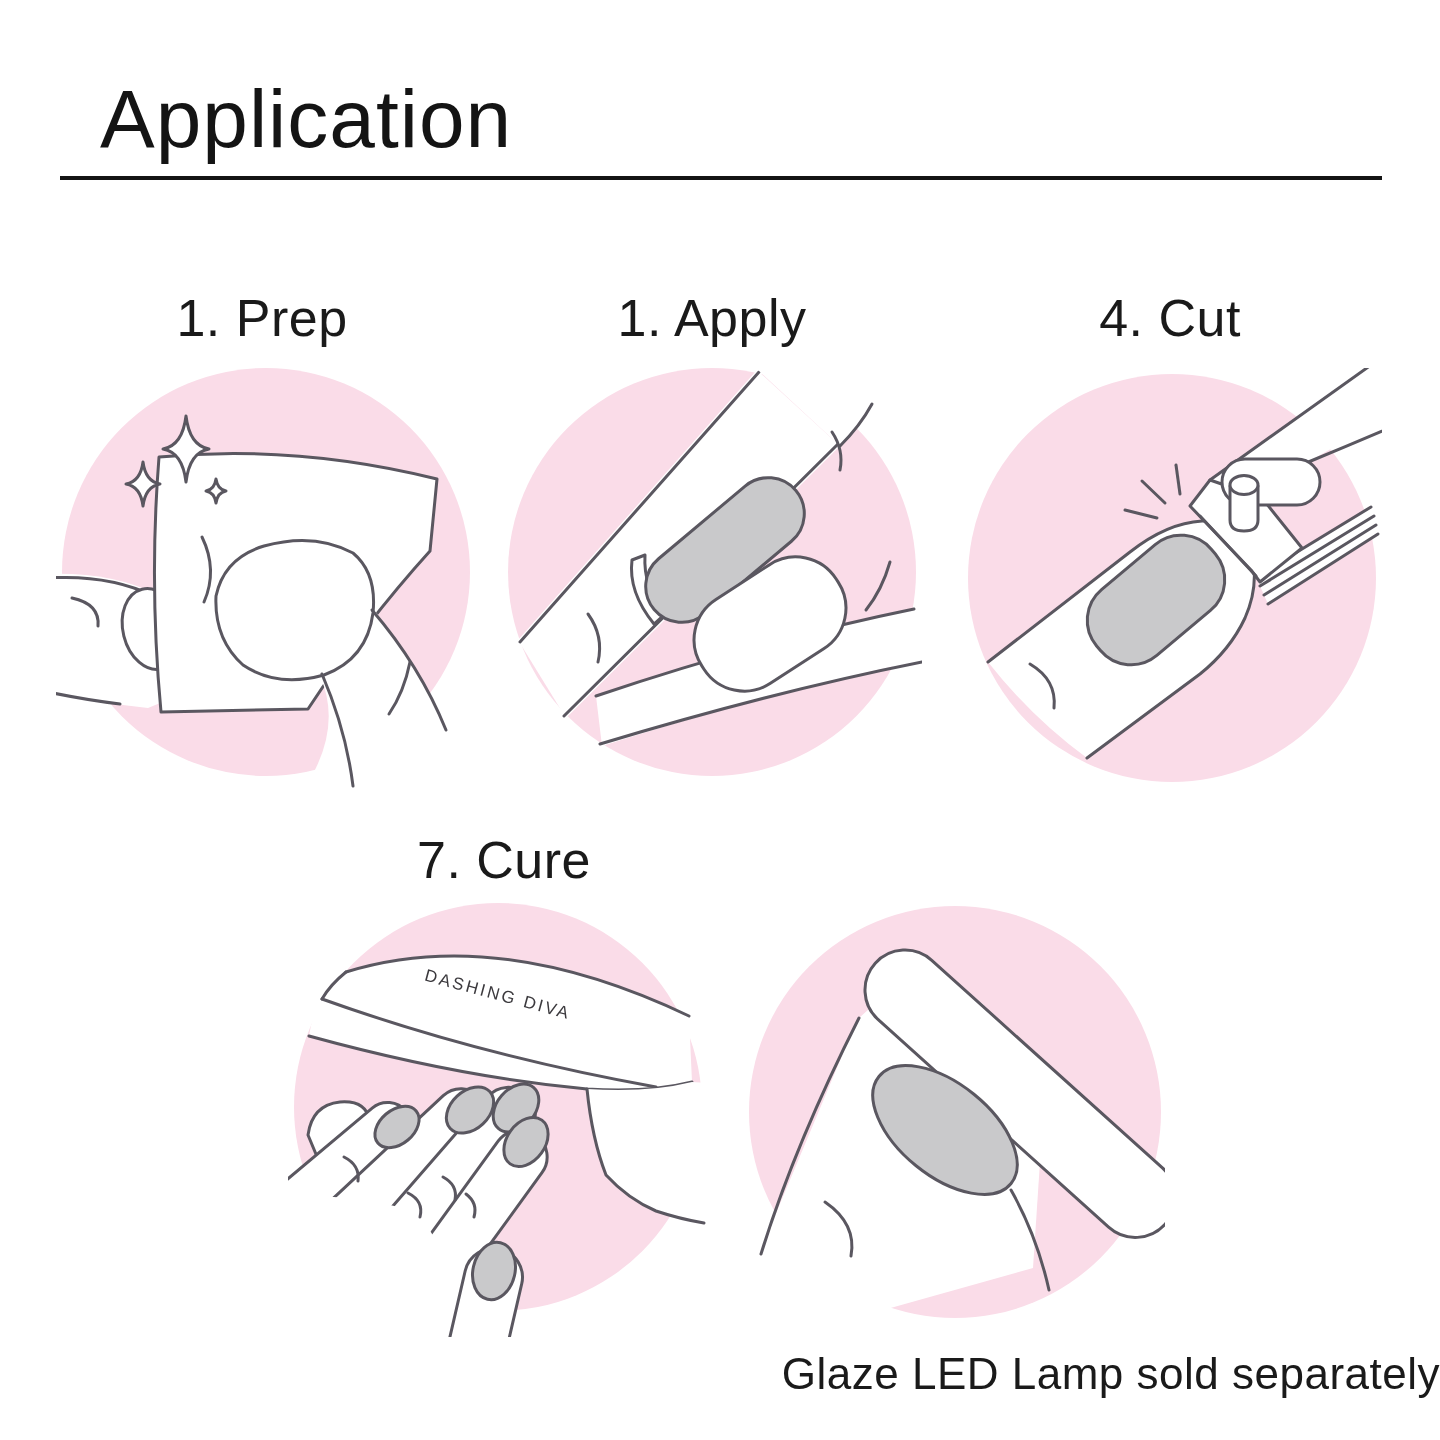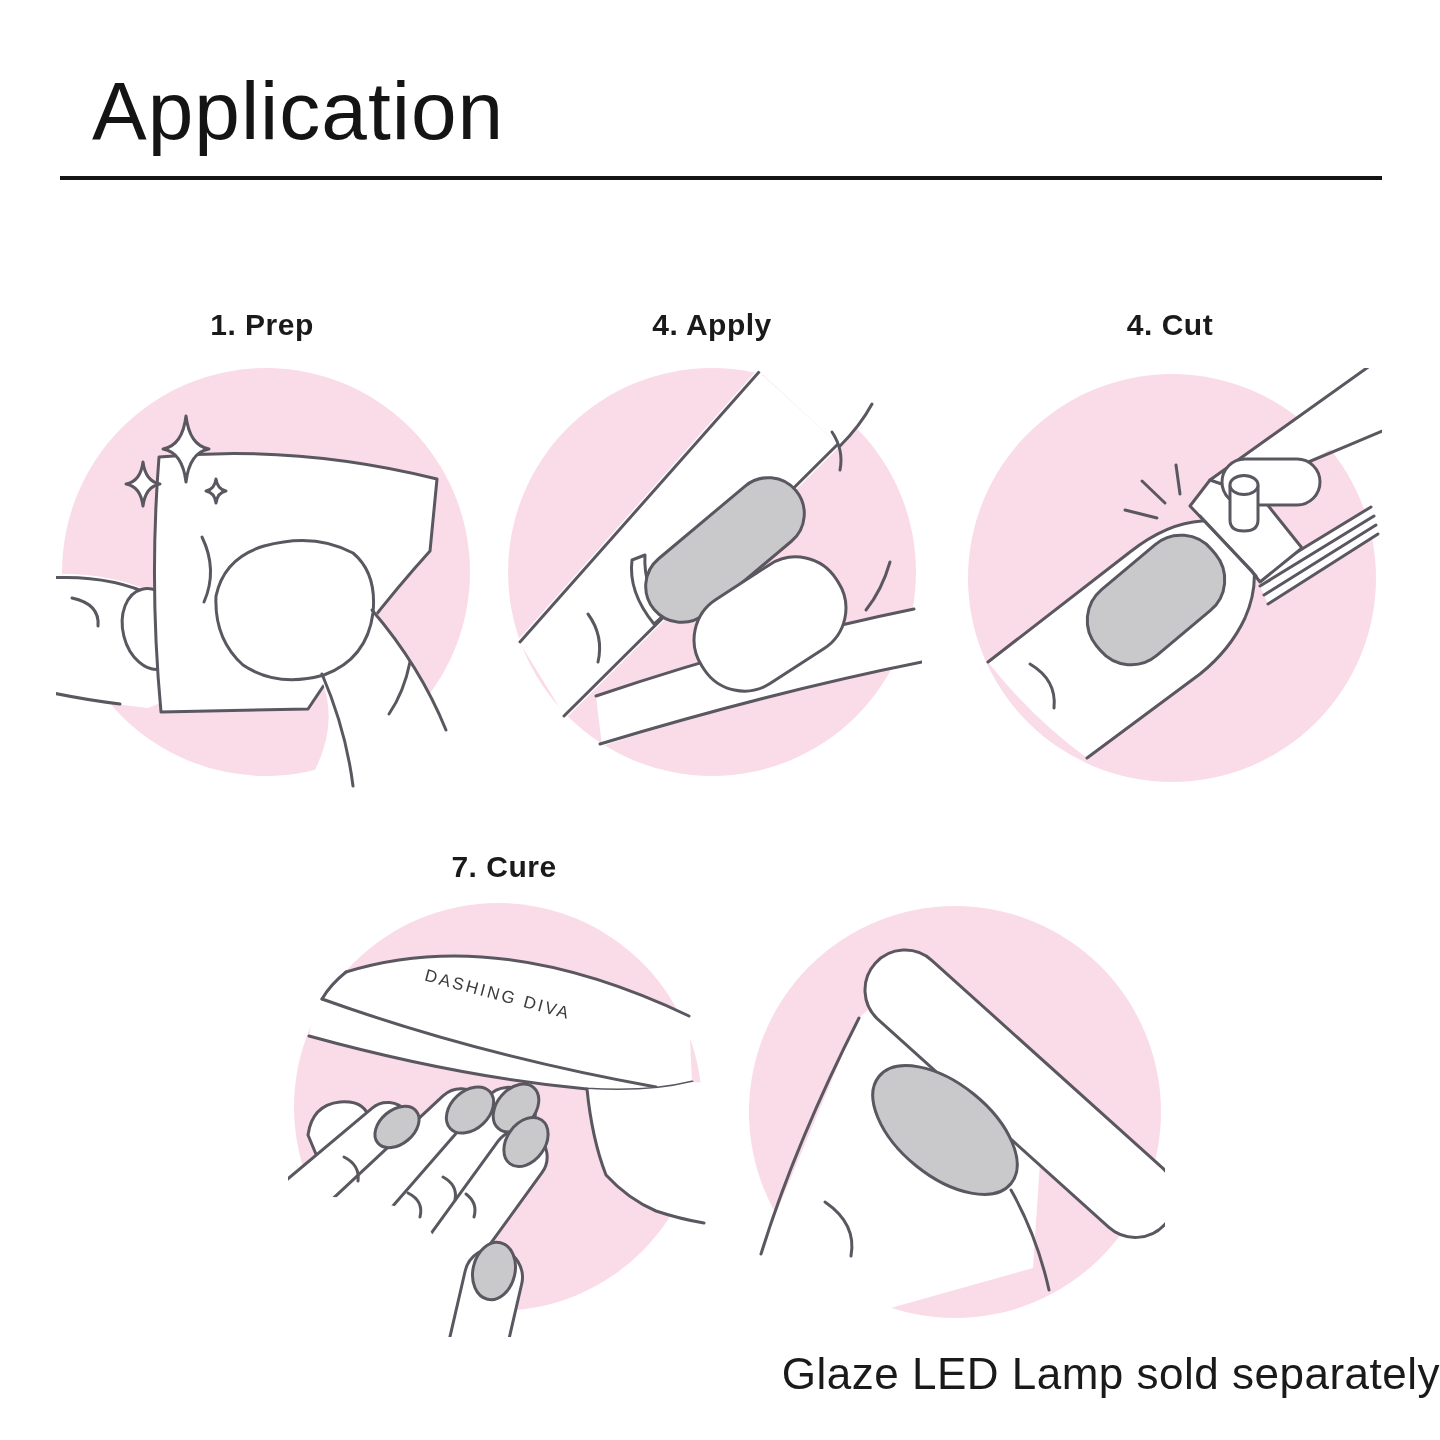--- a/index.html
+++ b/index.html
@@ -1,29 +1,29 @@
 <!DOCTYPE html>
 <html><head>
 <meta charset="utf-8">
 <style>
   html,body{margin:0;padding:0;background:#fff;}
   .sheet{
     position:relative;width:1440px;height:1440px;background:#fff;overflow:hidden;
     font-family:"Liberation Sans", sans-serif;color:#1a1a1a;
   }
   .page-title{
-    position:absolute;left:88px;top:62px;margin:4px;
+    position:absolute;left:88px;top:62px;margin:12px;
     font-size:82px;font-weight:500;letter-spacing:1px;color:#141414;line-height:1.1;
   }
   .title-rule{
     position:absolute;left:60px;top:176px;width:1322px;height:4px;background:#141414;
   }
   .step-label{
     position:absolute;width:340px;margin-left:-170px;text-align:center;
-    font-size:30px;font-weight:700;letter-spacing:0.5px;color:#1a1a1a;line-height:52px;white-space:nowrap;margin-top:7px;
+    font-size:52px;font-weight:400;letter-spacing:0.5px;color:#1a1a1a;line-height:52px;white-space:nowrap;
   }
   .lbl-1{left:262px;top:292px;}
   .lbl-2{left:712px;top:292px;}
   .lbl-3{left:1170px;top:292px;}
   .lbl-4{left:504px;top:834px;}
   .lbl-5{left:960px;top:834px;}
   .illus{position:absolute;}
   .il-1{left:56px;top:362px;}
   .il-2{left:502px;top:362px;}
   .il-3{left:962px;top:368px;}
@@ -41,21 +41,21 @@
 </style>
 </head>
 <body>
 
 <div class="sheet">
 
   <h1 class="page-title">Application</h1>
   <div class="title-rule"></div>
 
   <div class="step-label lbl-1">1. Prep</div>
-  <div class="step-label lbl-2">4. Apply</div>
+  <div class="step-label lbl-2">1. Apply</div>
   <div class="step-label lbl-3">4. Cut</div>
   <div class="step-label lbl-4">7. Cure</div>
 
   <svg class="illus il-1" width="420" height="430" viewBox="0 0 420 430">
     <circle cx="210" cy="210" r="204" fill="#FADCE8"></circle>
     <g>
       <path class="wh" d="M -8,212 Q 55,210 100,232 Q 138,258 136,296 Q 132,332 92,346 L -8,334 Z"></path>
       <path class="ln" d="M -8,216 Q 52,212 98,234"></path>
       <path class="ln" d="M -8,330 Q 30,338 64,342"></path>
       <ellipse class="whl" cx="96" cy="267" rx="29" ry="41" transform="rotate(-14 96 267)"></ellipse>

